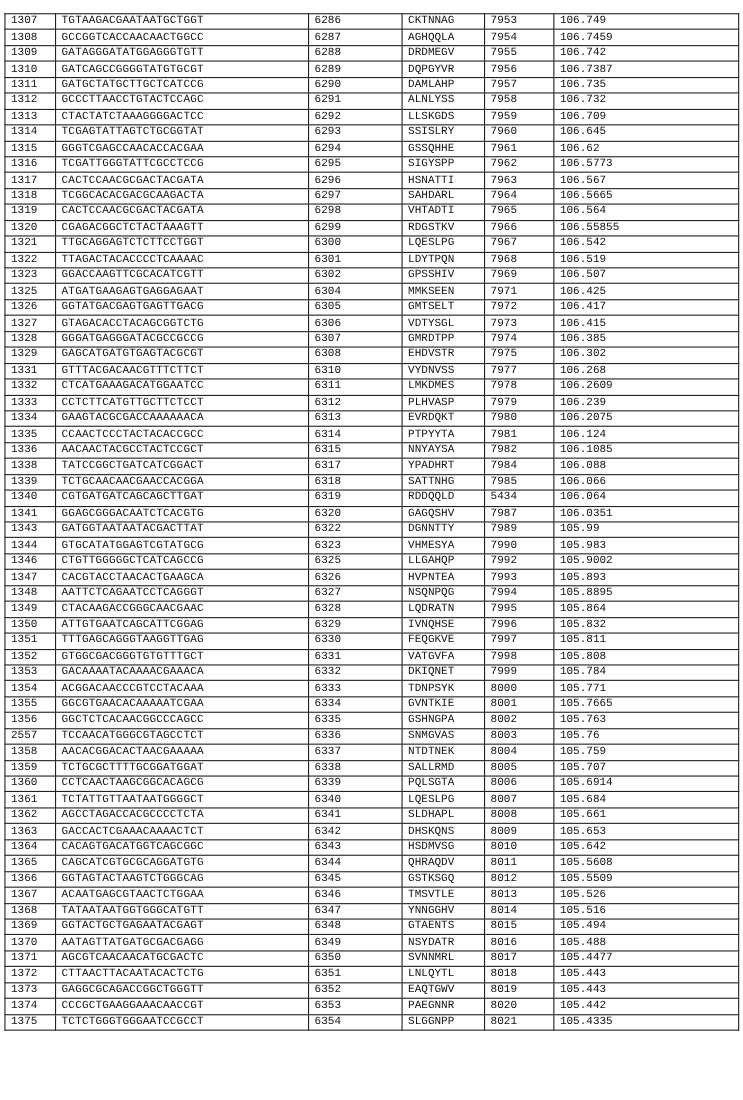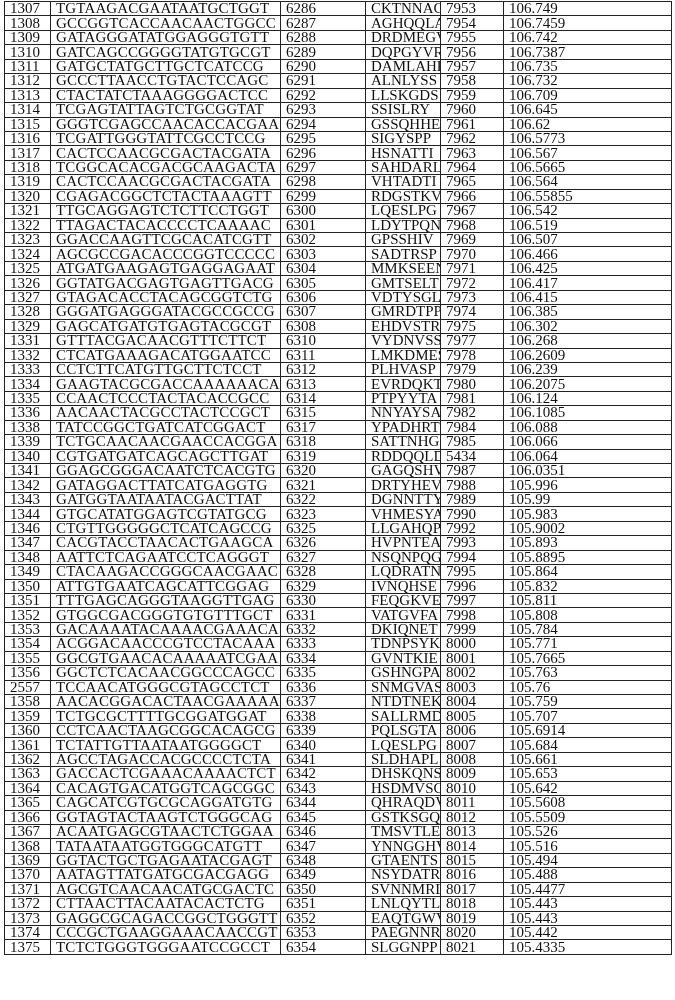--- a/index.html
+++ b/index.html
@@ -1,23 +1,23 @@
 <!DOCTYPE html>
 <html><head>
 <meta charset="utf-8">
 <style>
   html, body { margin:0; padding:0; background:#ffffff; }
   body { width:675px; height:1000px; overflow:hidden; position:relative; }
   table {
-    position:absolute; left:4px; top:1px;
+    position:absolute; left:4px; top:12px;
     border-collapse:collapse;
     width:667px;
     table-layout:fixed;
-    font-family:Liberation Serif, serif;
-    font-size:15px;
+    font-family:Liberation Mono, monospace;
+    font-size:10px;
     color:#111;
   }
   td {
     border:1px solid #222;
     height:13.45px;
     padding:0 0 0 5px;
     line-height:13px;
     white-space:nowrap;
     overflow:hidden;
     vertical-align:middle;
@@ -173,28 +173,20 @@
       </tr>
       <tr>
         <td>1323</td>
         <td class="seq">GGACCAAGTTCGCACATCGTT</td>
         <td>6302</td>
         <td>GPSSHIV</td>
         <td>7969</td>
         <td>106.507</td>
       </tr>
       <tr>
-        <td>1324</td>
-        <td class="seq">AGCGCCGACACCCGGTCCCCC</td>
-        <td>6303</td>
-        <td>SADTRSP</td>
-        <td>7970</td>
-        <td>106.466</td>
-      </tr>
-      <tr>
         <td>1325</td>
         <td class="seq">ATGATGAAGAGTGAGGAGAAT</td>
         <td>6304</td>
         <td>MMKSEEN</td>
         <td>7971</td>
         <td>106.425</td>
       </tr>
       <tr>
         <td>1326</td>
         <td class="seq">GGTATGACGAGTGAGTTGACG</td>
@@ -301,28 +293,20 @@
       </tr>
       <tr>
         <td>1341</td>
         <td class="seq">GGAGCGGGACAATCTCACGTG</td>
         <td>6320</td>
         <td>GAGQSHV</td>
         <td>7987</td>
         <td>106.0351</td>
       </tr>
       <tr>
-        <td>1342</td>
-        <td class="seq">GATAGGACTTATCATGAGGTG</td>
-        <td>6321</td>
-        <td>DRTYHEV</td>
-        <td>7988</td>
-        <td>105.996</td>
-      </tr>
-      <tr>
         <td>1343</td>
         <td class="seq">GATGGTAATAATACGACTTAT</td>
         <td>6322</td>
         <td>DGNNTTY</td>
         <td>7989</td>
         <td>105.99</td>
       </tr>
       <tr>
         <td>1344</td>
         <td class="seq">GTGCATATGGAGTCGTATGCG</td>

